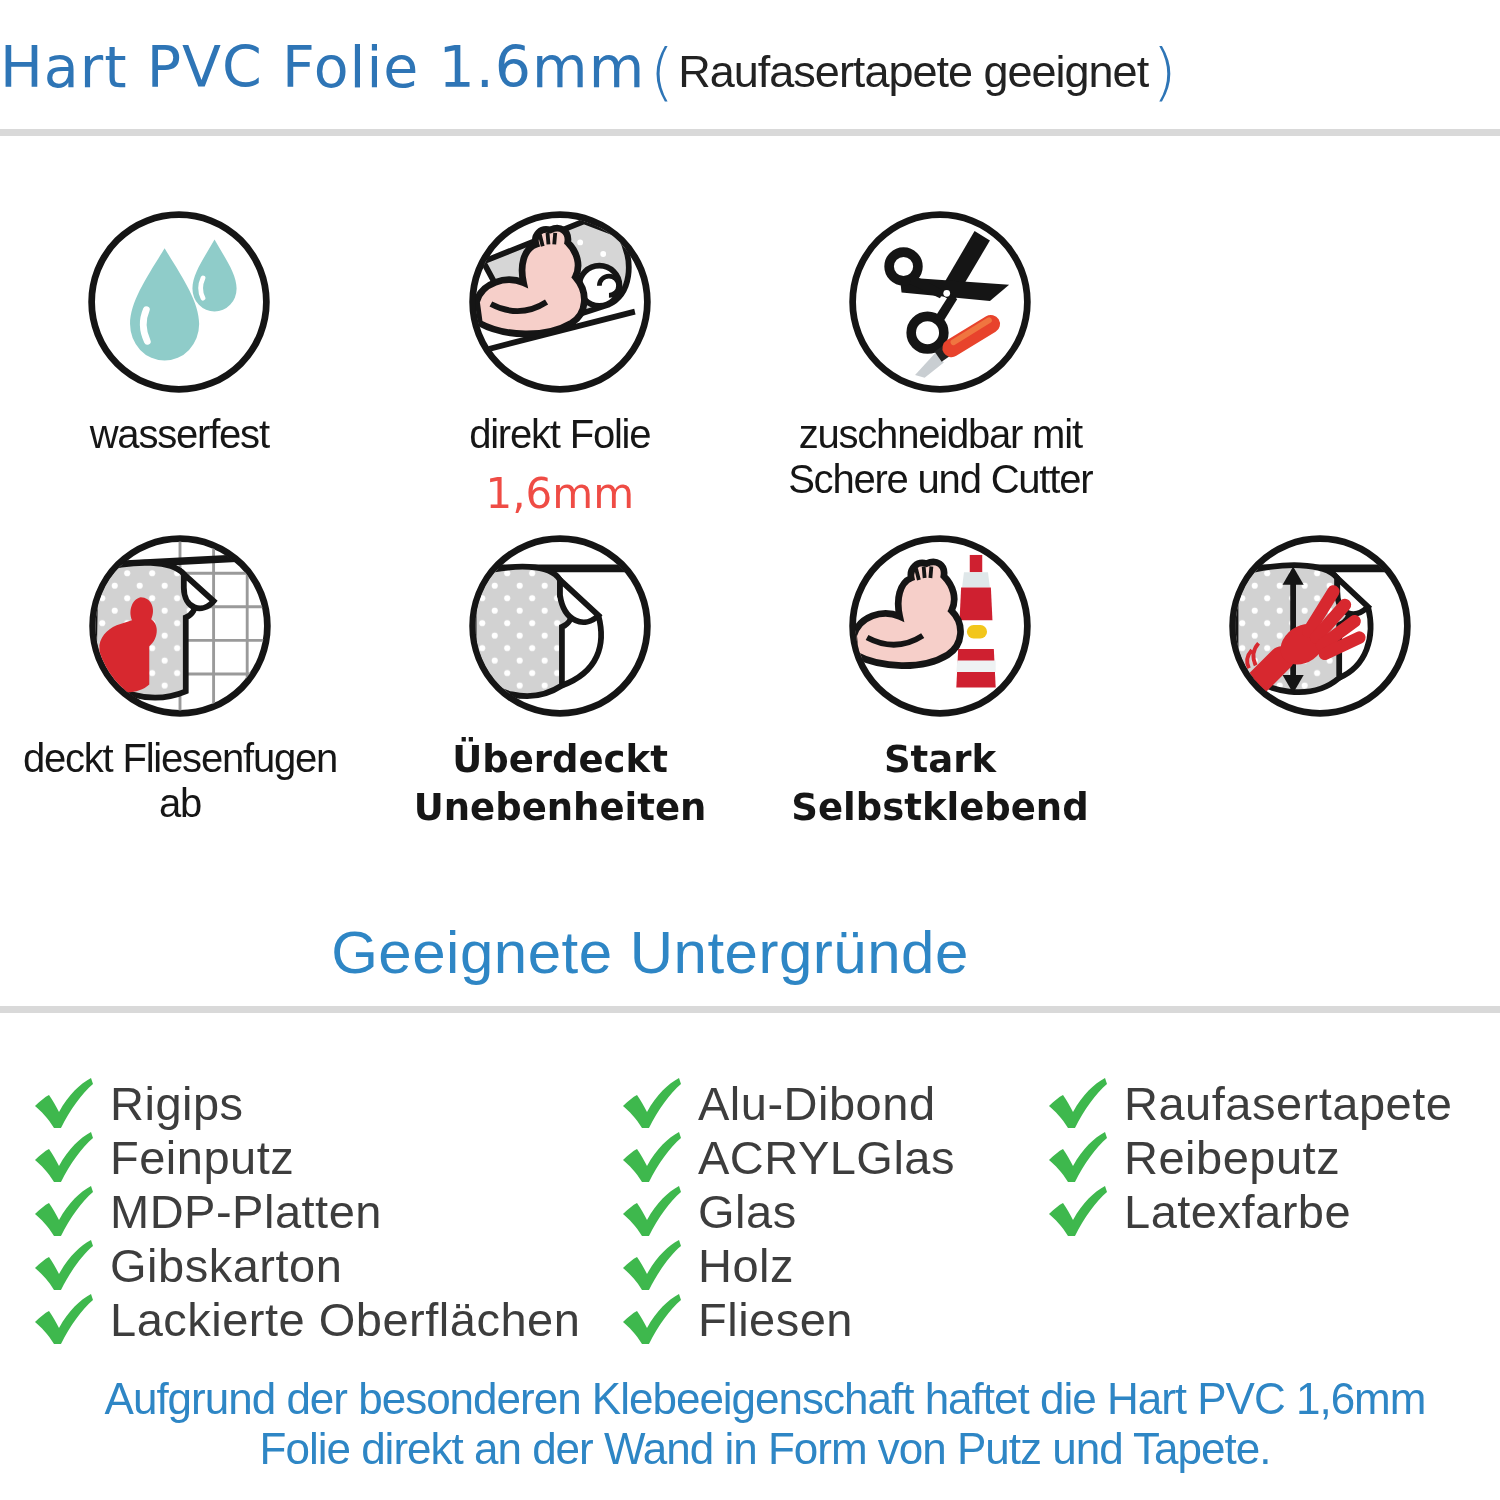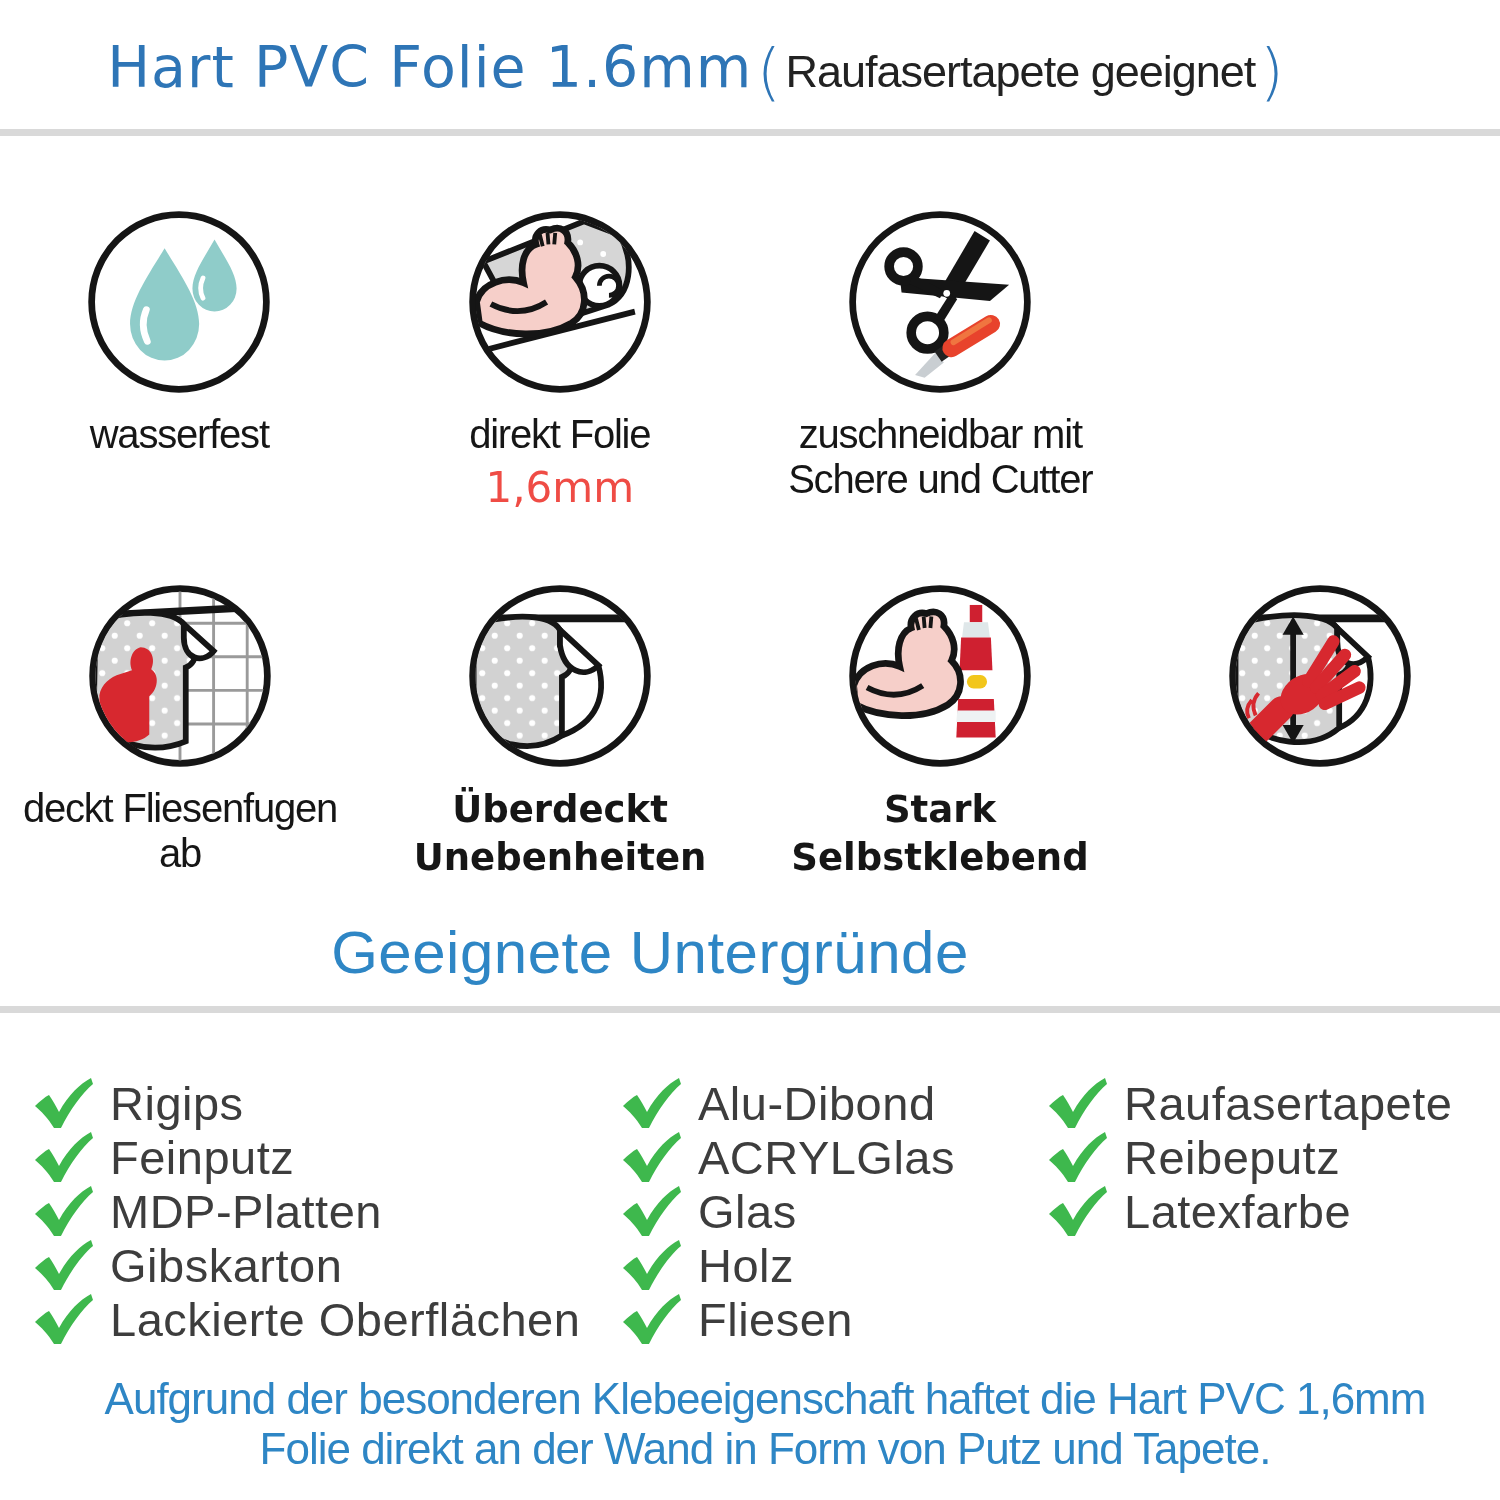--- a/index.html
+++ b/index.html
@@ -2,39 +2,39 @@
 <html><head>
 <meta charset="utf-8">
 <style>
   html,body{margin:0;padding:0;}
   body{
     width:1500px;height:1500px;position:relative;background:#fff;
     font-family:"Liberation Sans",sans-serif;color:#1d1d1b;overflow:hidden;
   }
   .abs{position:absolute;}
   
-  .title-row{top:34px;left:0;width:1284px;text-align:right;white-space:nowrap;}
+  .title-row{top:34px;left:0;width:1284px;text-align:left;white-space:nowrap;}
   .title-main{font-family:"DejaVu Sans",sans-serif;font-size:57px;color:#2e75b6;letter-spacing:1px;}
   .title-paren{font-family:"DejaVu Sans",sans-serif;font-size:62px;color:#2e75b6;font-weight:300;vertical-align:-6px;}
   .title-note{font-size:45px;color:#222;letter-spacing:-1px;}
   
   .divider{left:0;width:1500px;height:7px;background:#d9d9d9;}
   .divider-1{top:129px;}
   .divider-2{top:1006px;}
   
   .feature-row{left:0;width:1500px;display:grid;grid-template-columns:repeat(4,1fr);}
   .row-1{top:206px;gap:22px;}
-  .row-2{top:580px;gap:20px;}
+  .row-2{top:530px;gap:20px;}
   .feature{display:flex;flex-direction:column;align-items:center;}
   .badge{width:192px;height:192px;display:block;}
   .cap{margin-top:14px;font-size:40px;line-height:1.12;text-align:center;color:#161616;
        letter-spacing:-1.2px;white-space:pre-line;}
   .cap.bold{font-family:"DejaVu Sans",sans-serif;font-weight:600;font-size:37px;
             letter-spacing:0;line-height:1.3;}
-  .hl{margin-top:6px;font-family:"DejaVu Sans",sans-serif;font-size:42px;color:#ef4c45;text-align:center;}
+  .hl{margin-top:12px;font-family:"DejaVu Sans",sans-serif;font-size:42px;color:#ef4c45;text-align:center;}
   
   .sub-heading{top:918px;left:0;width:1300px;text-align:center;font-size:60px;color:#2e86c5;letter-spacing:0.5px;}
   ul.sublist{list-style:none;margin:0;padding:0;}
   .sublist{top:1076px;}
   .sublist li{display:flex;align-items:center;height:54px;gap:16px;}
   .check{width:62px;height:54px;flex:0 0 auto;display:block;}
   .s-label{font-size:47px;color:#3d3d3d;letter-spacing:0.5px;white-space:nowrap;}
   .col-1{left:32px;}
   .col-2{left:620px;}
   .col-3{left:1046px;}

